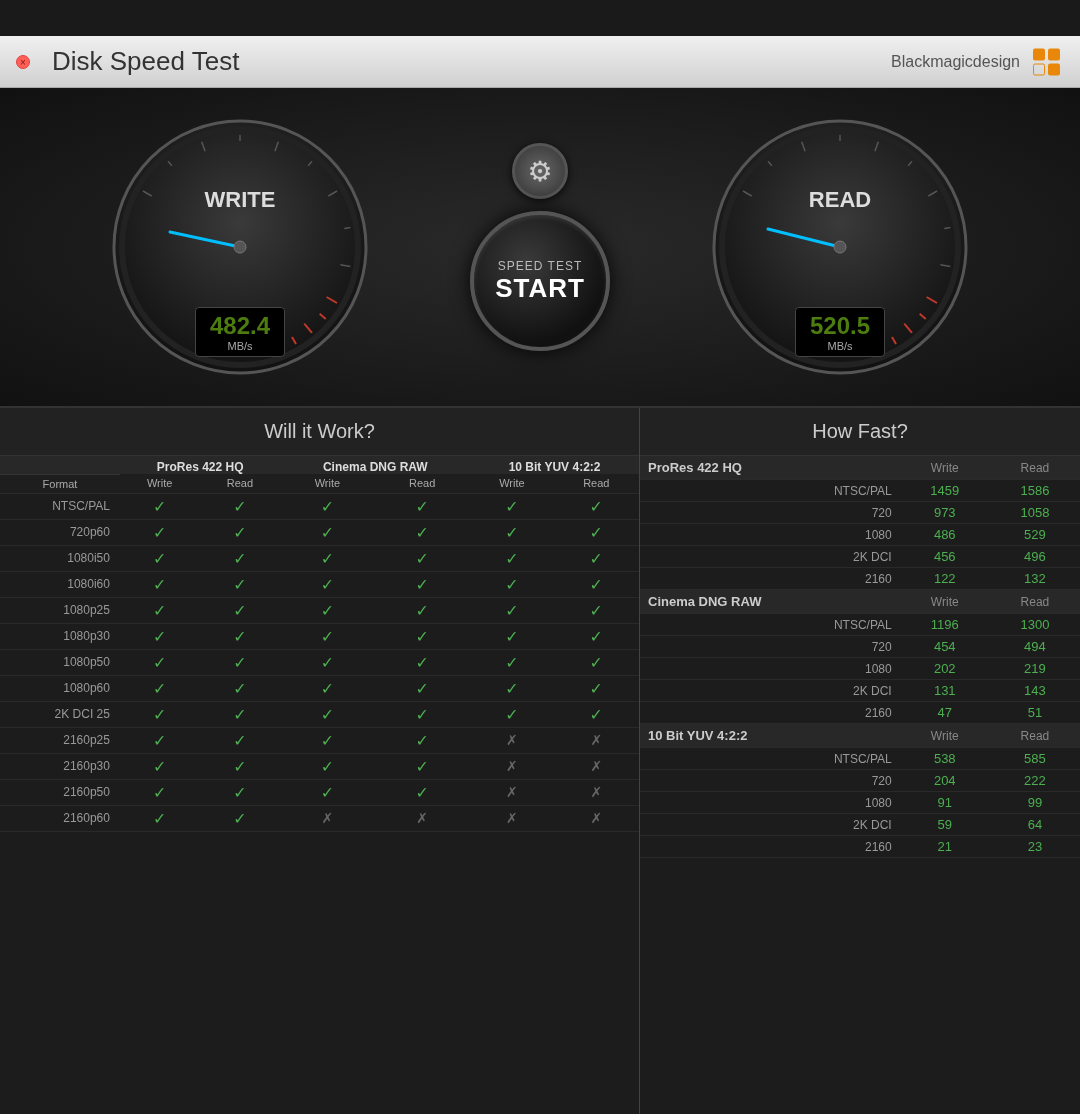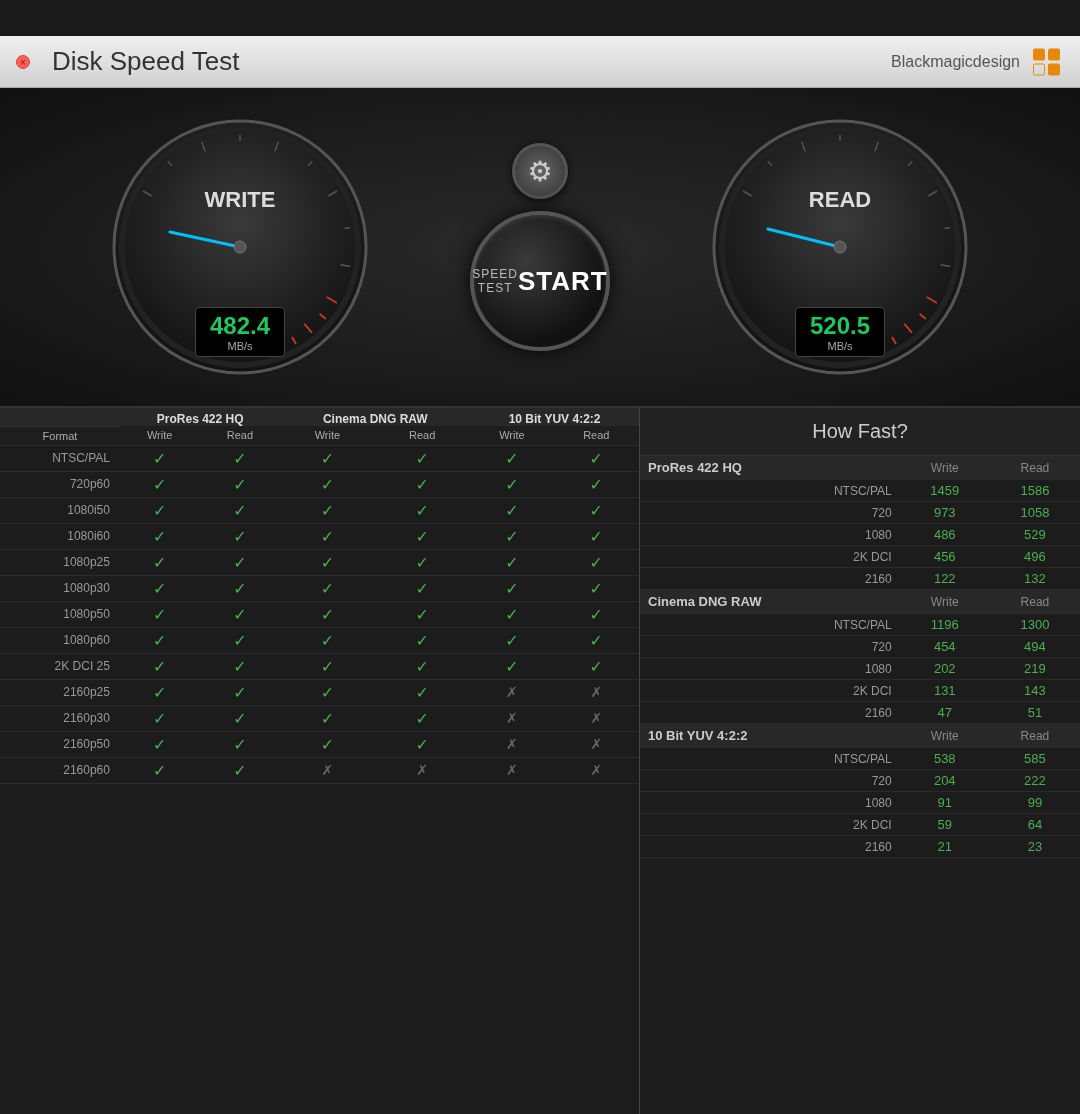--- a/index.html
+++ b/index.html
@@ -108,21 +108,21 @@
       background: #000;
       border: 1px solid #444;
       border-radius: 4px;
       padding: 4px 12px;
       text-align: center;
       min-width: 90px;
     }
     .gauge-value {
       font-size: 24px;
       font-weight: bold;
-      color: #22c55e;
+      color: #4d7c0f;
       display: block;
     }
     .gauge-unit {
       font-size: 11px;
       color: #aaa;
       display: block;
     }
 
     
     #center-controls {
@@ -146,21 +146,21 @@
       font-size: 28px;
       color: #ccc;
     }
     #start-button {
       width: 140px; height: 140px;
       background: radial-gradient(circle at 40% 35%, #3a3a3a, #111 70%);
       border-radius: 50%;
       border: 4px solid #555;
       box-shadow: 0 0 20px rgba(0,0,0,0.9), inset 0 2px 4px rgba(255,255,255,0.1);
       display: flex;
-      flex-direction: row;
+      flex-direction: column;
       align-items: center;
       justify-content: center;
       cursor: pointer;
       color: #e0e0e0;
       text-align: center;
     }
     #start-label-top {
       font-size: 12px;
       letter-spacing: 1px;
       color: #bbb;
@@ -419,20 +419,21 @@
       <span class="gauge-value">520.5</span>
       <span class="gauge-unit">MB/s</span>
     </div>
   </div>
 
 </div>
 
 <div id="data-section">
 
   <div id="left-panel">
+    <div id="left-header">Will it Work?</div>
     <div class="table-scroll">
       <table id="work-table">
         <thead>
           <tr>
             <th class="format-header"></th>
             <th class="codec-header" colspan="2">ProRes 422 HQ</th>
             <th class="codec-header" colspan="2">Cinema DNG RAW</th>
             <th class="codec-header" colspan="2">10 Bit YUV 4:2:2</th>
           </tr>
           <tr class="subheader-row">

